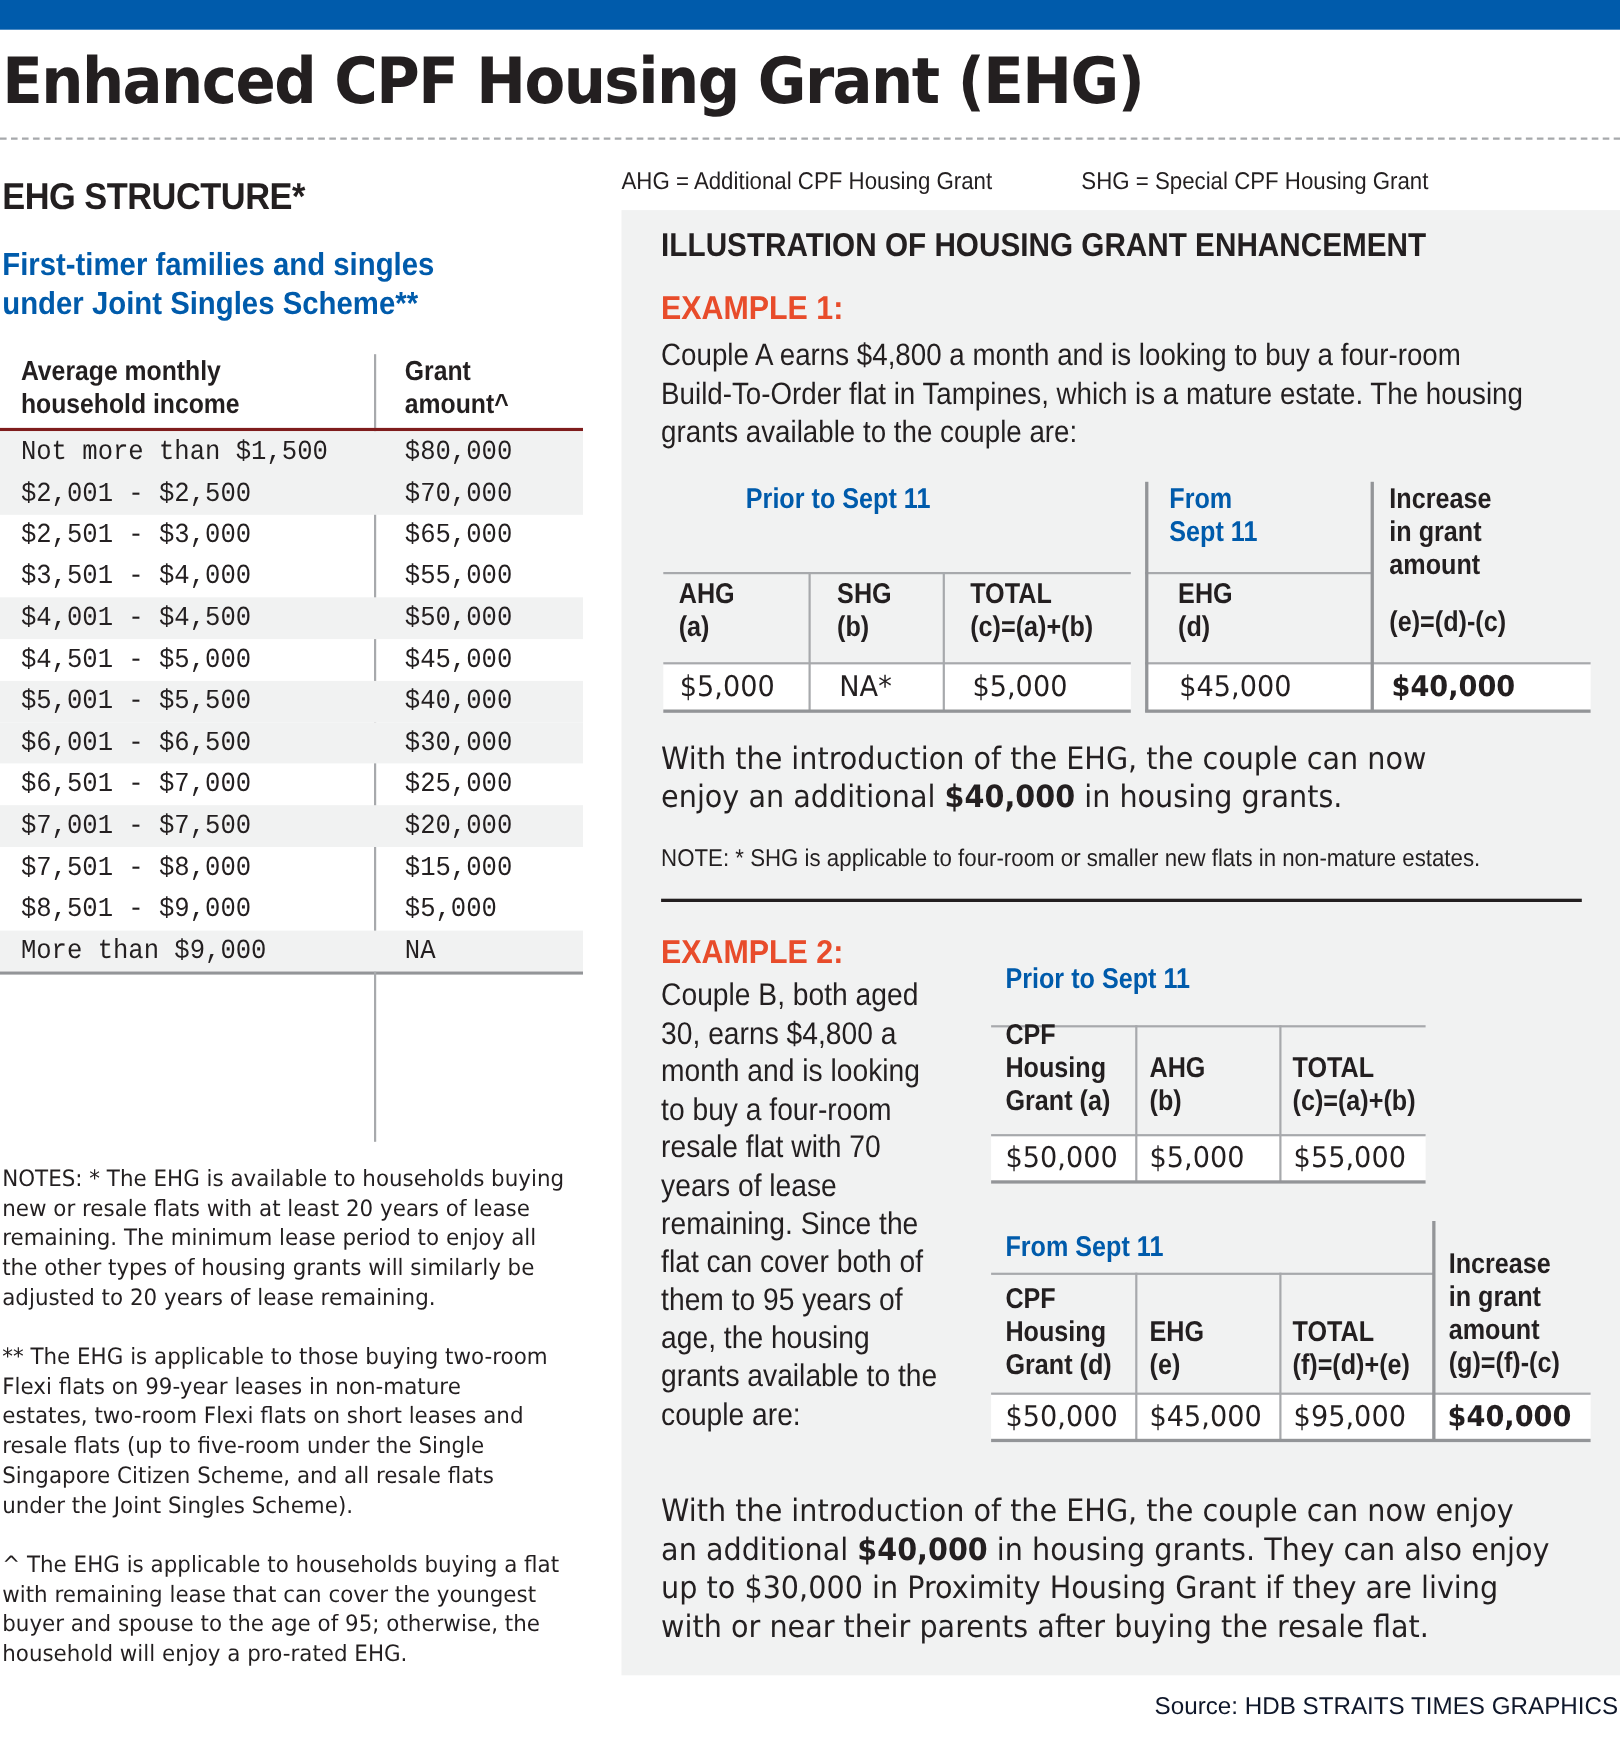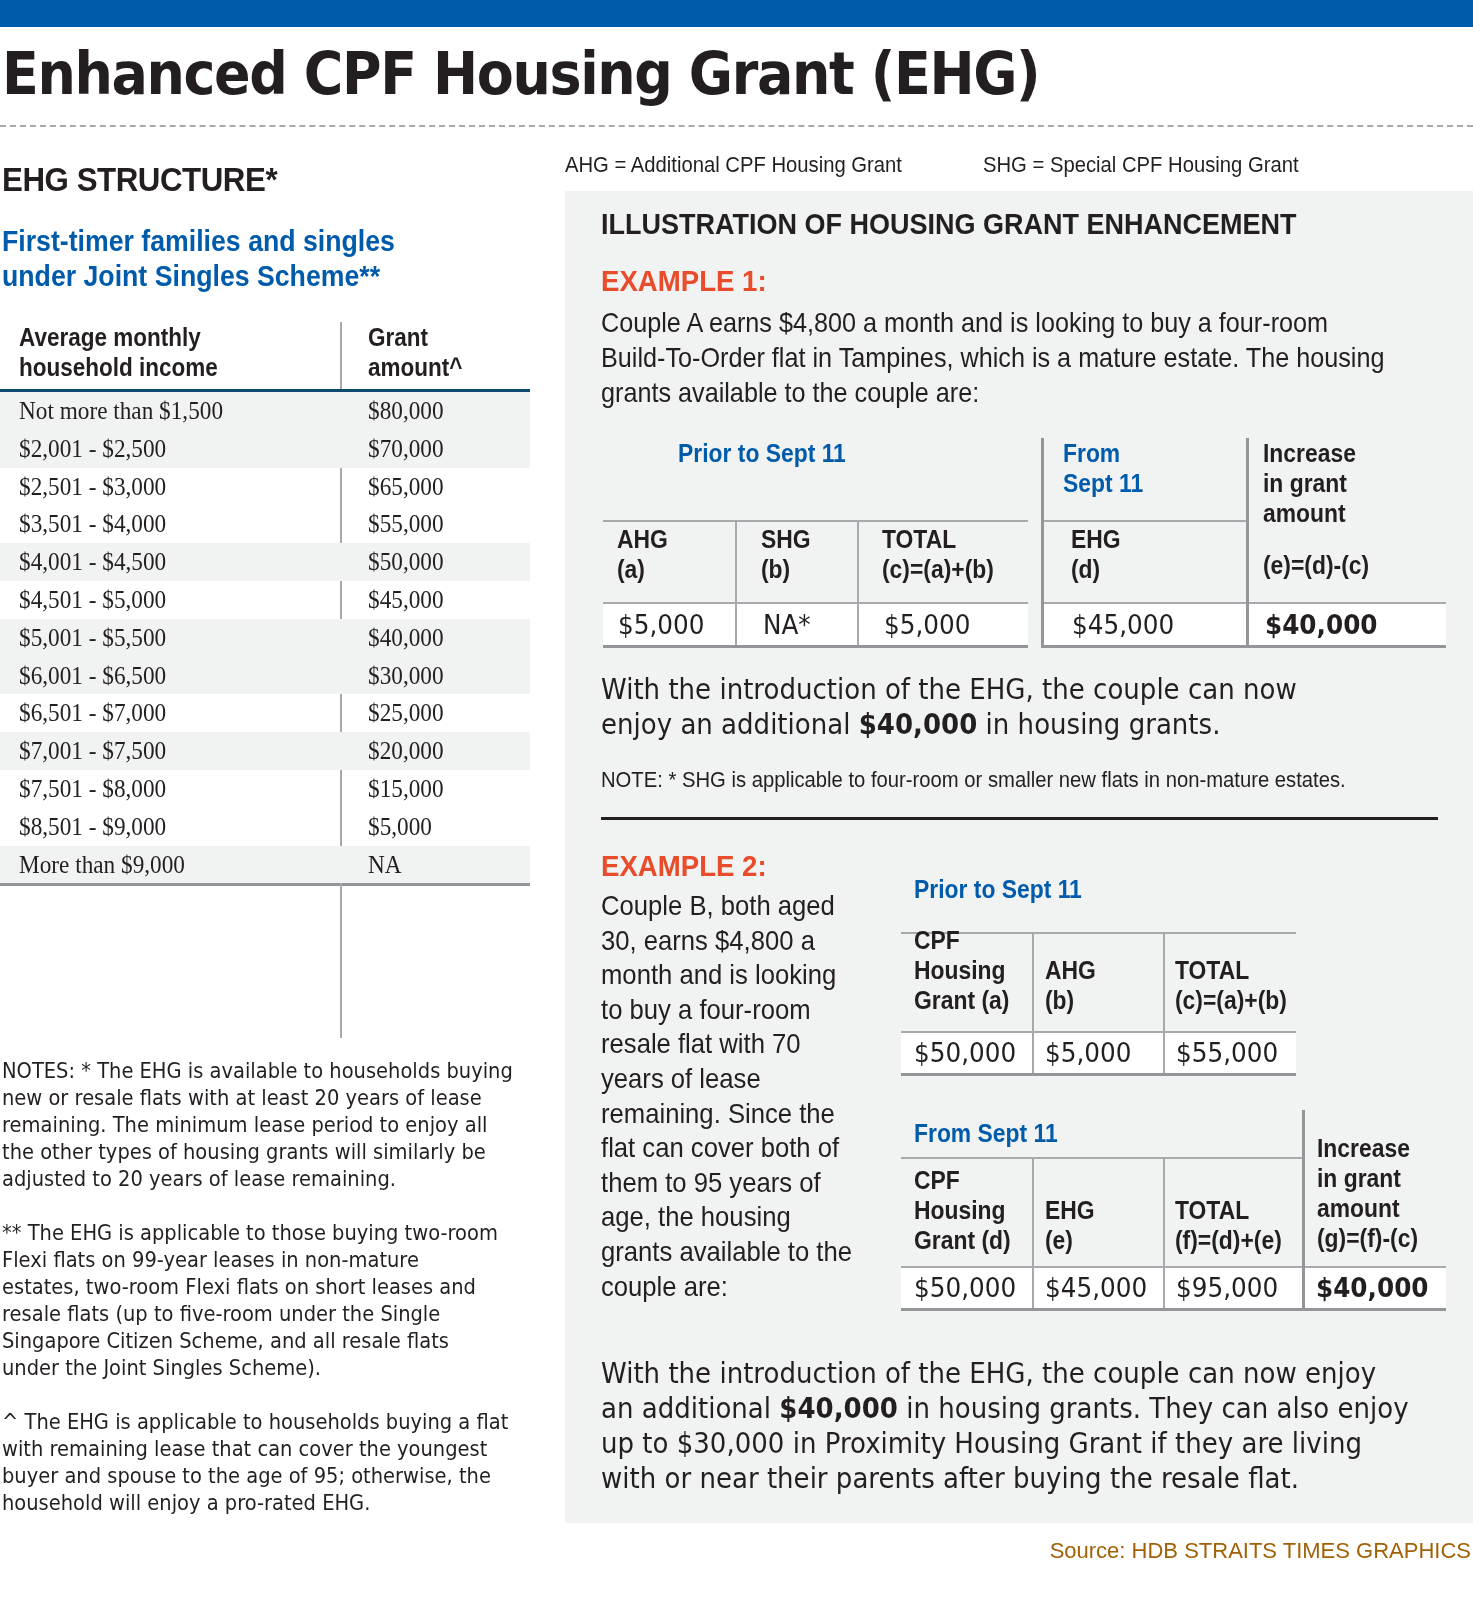--- a/index.html
+++ b/index.html
@@ -8,25 +8,25 @@
 
   .topbar { position: absolute; left: 0; top: 0; width: 1473px; height: 27px; background: #005bab; }
   .main-title { position: absolute; left: 2px; top: 40px; font-family: "DejaVu Sans", sans-serif; font-weight: bold; font-size: 58px; letter-spacing: -1.5px; color: #231f20; white-space: nowrap; transform: scaleX(0.93); transform-origin: left top; }
   .dash-rule { position: absolute; left: 0; top: 125px; width: 1473px; height: 0; border-top: 2px dashed #a7a9ac; }
 
   
   .ehg-structure { position: absolute; left: 2px; top: 160px; font-weight: bold; font-size: 34px; color: #231f20; letter-spacing: -0.5px; transform: scaleX(0.92); transform-origin: left top; white-space: nowrap; }
   .subtitle { position: absolute; left: 2px; top: 224px; font-weight: bold; font-size: 29px; line-height: 35px; color: #005bab; transform: scaleX(0.92); transform-origin: left top; white-space: nowrap; }
 
   .grant-table { position: absolute; left: 0; top: 322px; width: 530px; }
-  .gt-head { position: relative; height: 70px; border-bottom: 3px solid #0c4a6e; }
+  .gt-head { position: relative; height: 70px; border-bottom: 3px solid #7f1d1d; }
   .gt-head .h1 { position: absolute; left: 19px; top: 0; font-weight: bold; font-size: 25px; line-height: 30px; transform: scaleX(0.9); transform-origin: left top; white-space: nowrap; }
   .gt-head .h2 { position: absolute; left: 368px; top: 0; font-weight: bold; font-size: 25px; line-height: 30px; transform: scaleX(0.9); transform-origin: left top; white-space: nowrap; }
   .gt-vline { position: absolute; left: 340px; top: 0; width: 2px; height: 716px; background: #a7a9ac; }
-  .gt-row { position: relative; height: 37.8px; font-family: Liberation Serif, serif; font-size: 25px; line-height: 37.8px; color: #231f20; }
+  .gt-row { position: relative; height: 37.8px; font-family: Liberation Mono, monospace; font-size: 25px; line-height: 37.8px; color: #231f20; }
   .gt-row.alt { background: #f1f2f2; }
   .gt-row .c1 { position: absolute; left: 19px; top: 0; white-space: nowrap; transform: scaleX(0.93); transform-origin: left center; }
   .gt-row .c2 { position: absolute; left: 368px; top: 0; white-space: nowrap; transform: scaleX(0.93); transform-origin: left center; }
   .gt-bottom { height: 0; border-top: 3px solid #939598; }
 
   .notes { position: absolute; left: 2px; top: 1058px; width: 545px; font-family: "DejaVu Sans", sans-serif; font-size: 20.5px; line-height: 27px; color: #231f20; }
   .notes p { margin-bottom: 27px; transform: scaleX(0.95); transform-origin: left top; width: 575px; }
 
   
   .abbrev { position: absolute; top: 152px; font-size: 22px; color: #231f20; white-space: nowrap; transform: scaleX(0.92); transform-origin: left top; }
@@ -46,21 +46,21 @@
   .vline.thick { width: 3px; background: #939598; }
   .whitebg { position: absolute; background: #ffffff; }
 
   .summary { position: absolute; left: 601px; font-family: "DejaVu Sans", sans-serif; font-size: 28px; line-height: 35px; color: #231f20; white-space: nowrap; transform: scaleX(0.93); transform-origin: left top; }
   .summary b { font-weight: bold; }
   .note1 { position: absolute; left: 601px; top: 767px; font-size: 22px; color: #231f20; white-space: nowrap; transform: scaleX(0.92); transform-origin: left top; }
   .black-rule { position: absolute; left: 601px; top: 817px; width: 837px; height: 3px; background: #231f20; }
 
   .ex2-desc { position: absolute; left: 601px; top: 888px; font-size: 28.5px; line-height: 34.6px; color: #231f20; white-space: nowrap; transform: scaleX(0.9); transform-origin: left top; }
 
-  .source { position: absolute; right: 2px; top: 1538px; font-size: 22px; color: #a16207; white-space: nowrap; }
+  .source { position: absolute; right: 2px; top: 1538px; font-size: 22px; color: #0f172a; white-space: nowrap; }
 </style>
 </head>
 <body>
 
 <div class="topbar"></div>
 <h1 class="main-title">Enhanced CPF Housing Grant (EHG)</h1>
 <div class="dash-rule"></div>
 
 <div class="ehg-structure">EHG STRUCTURE*</div>
 <div class="subtitle">

